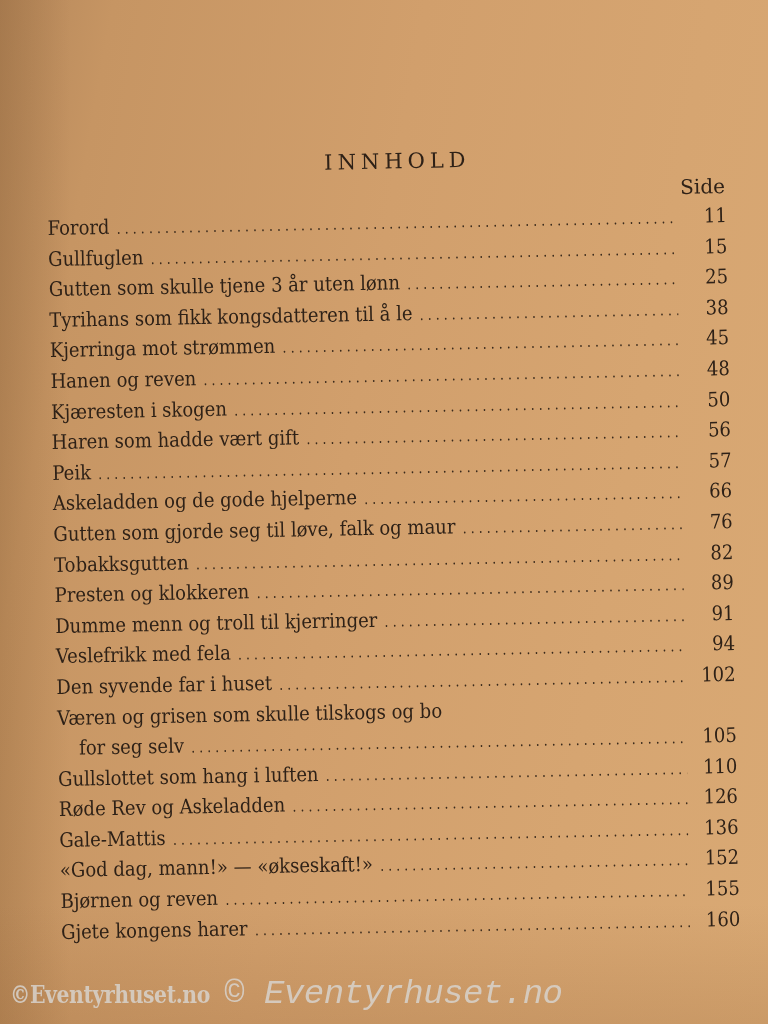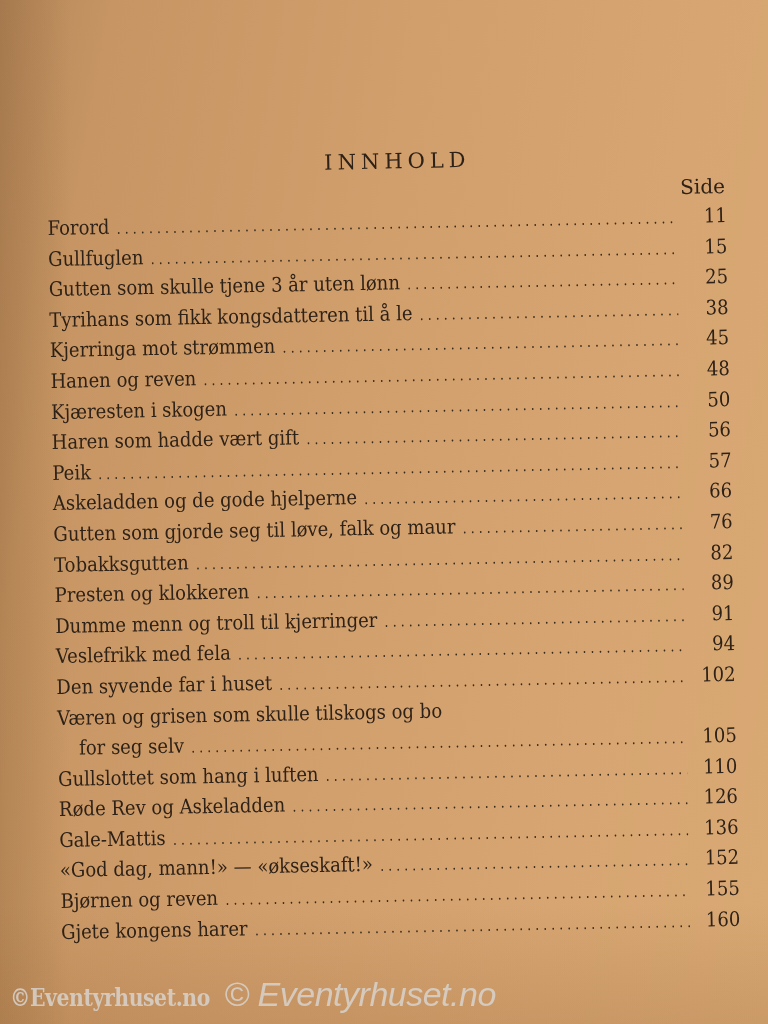--- a/index.html
+++ b/index.html
@@ -107,21 +107,21 @@
       font-weight: bold;
       letter-spacing: -0.5px;
     }
     .watermark .wm-a {
       font-size: 24px;
       transform: scaleX(0.85);
       display: inline-block;
       transform-origin: 0 50%;
     }
     .watermark .wm-b {
-      font-family: Liberation Sans, sans-serif;
+      font-family: Liberation Mono, monospace;
       font-style: italic;
       font-weight: normal;
       font-size: 34px;
       margin-left: -30px;
       display: inline-block;
     }
   </style>
 </head>
 <body>
 

